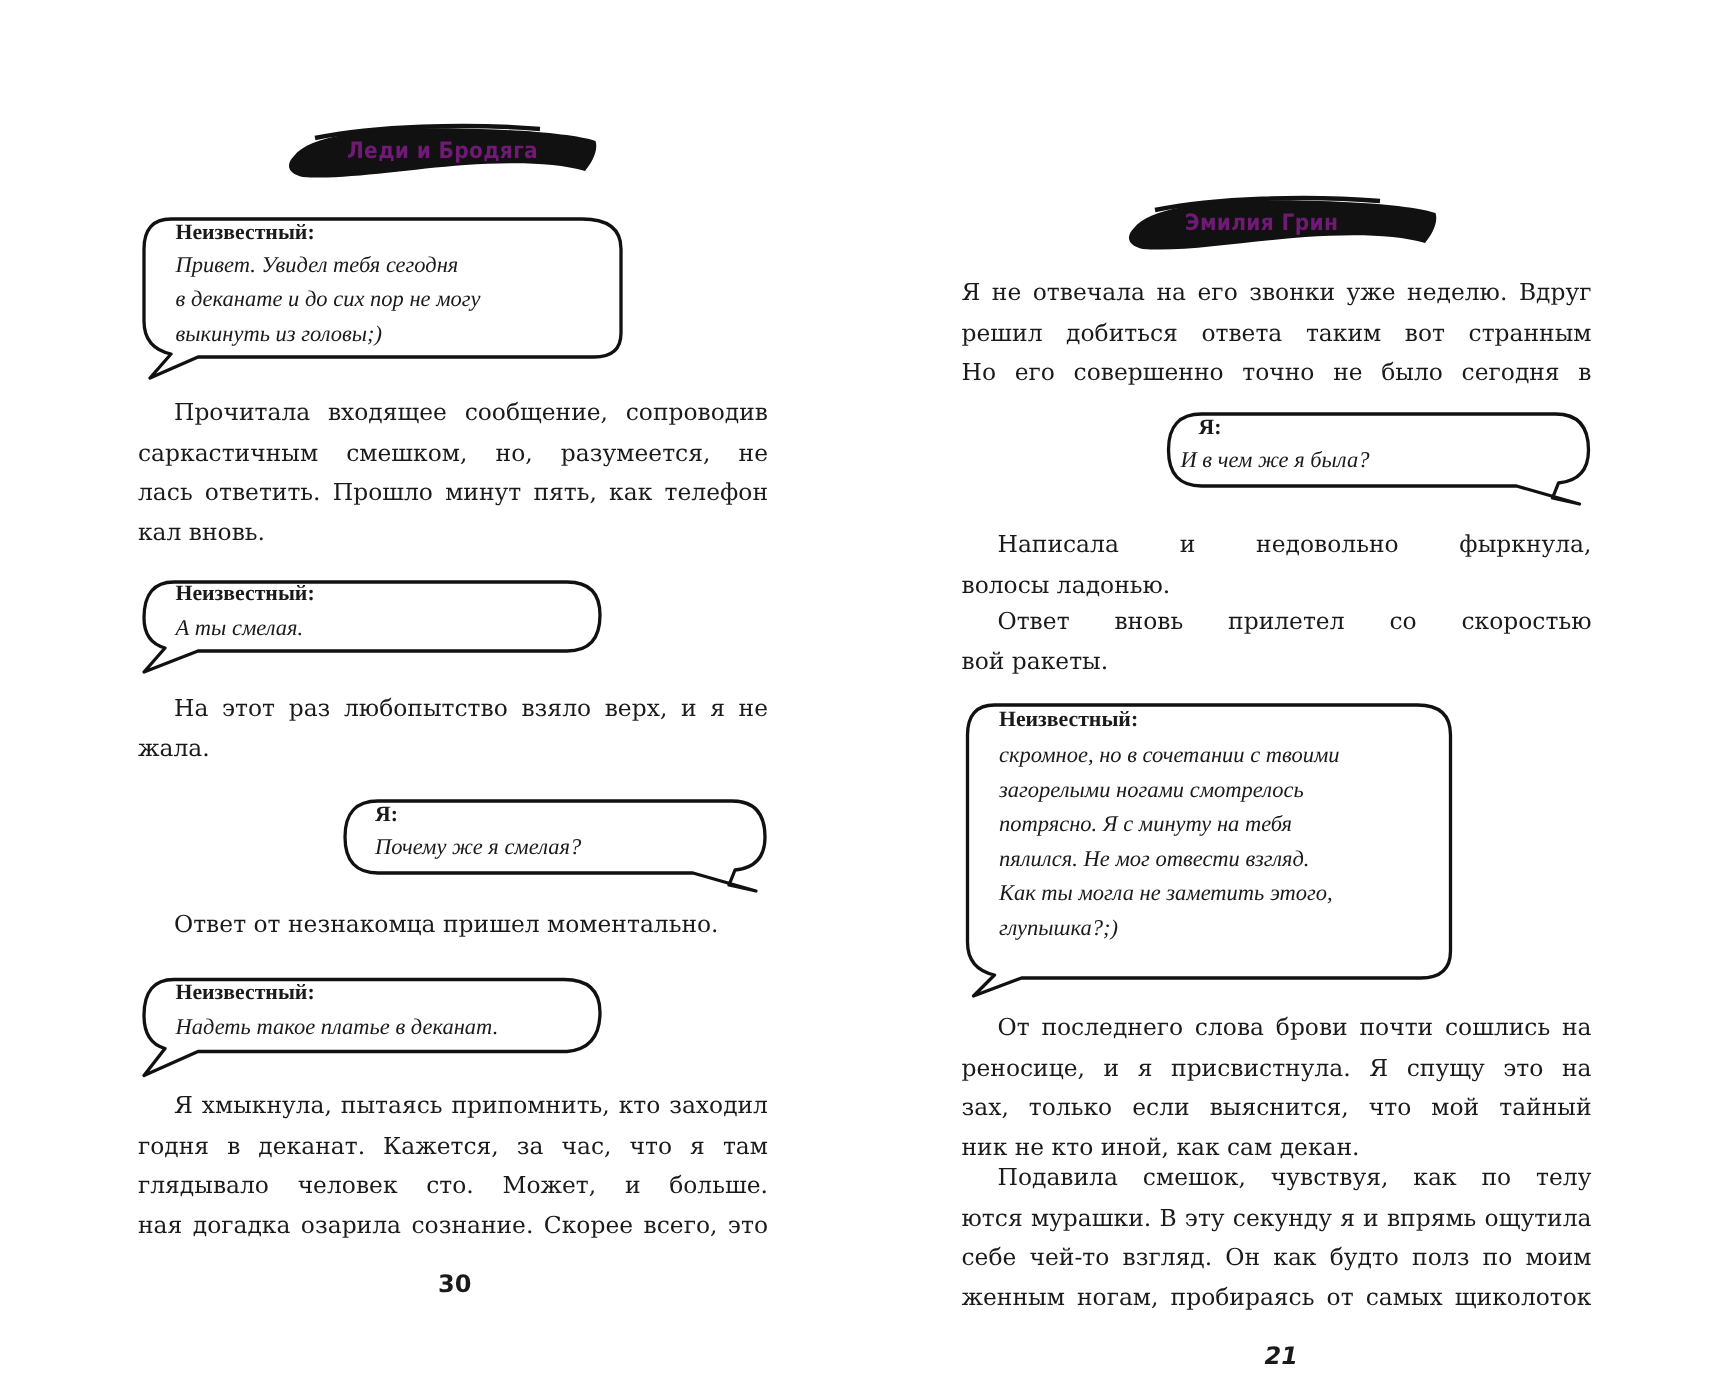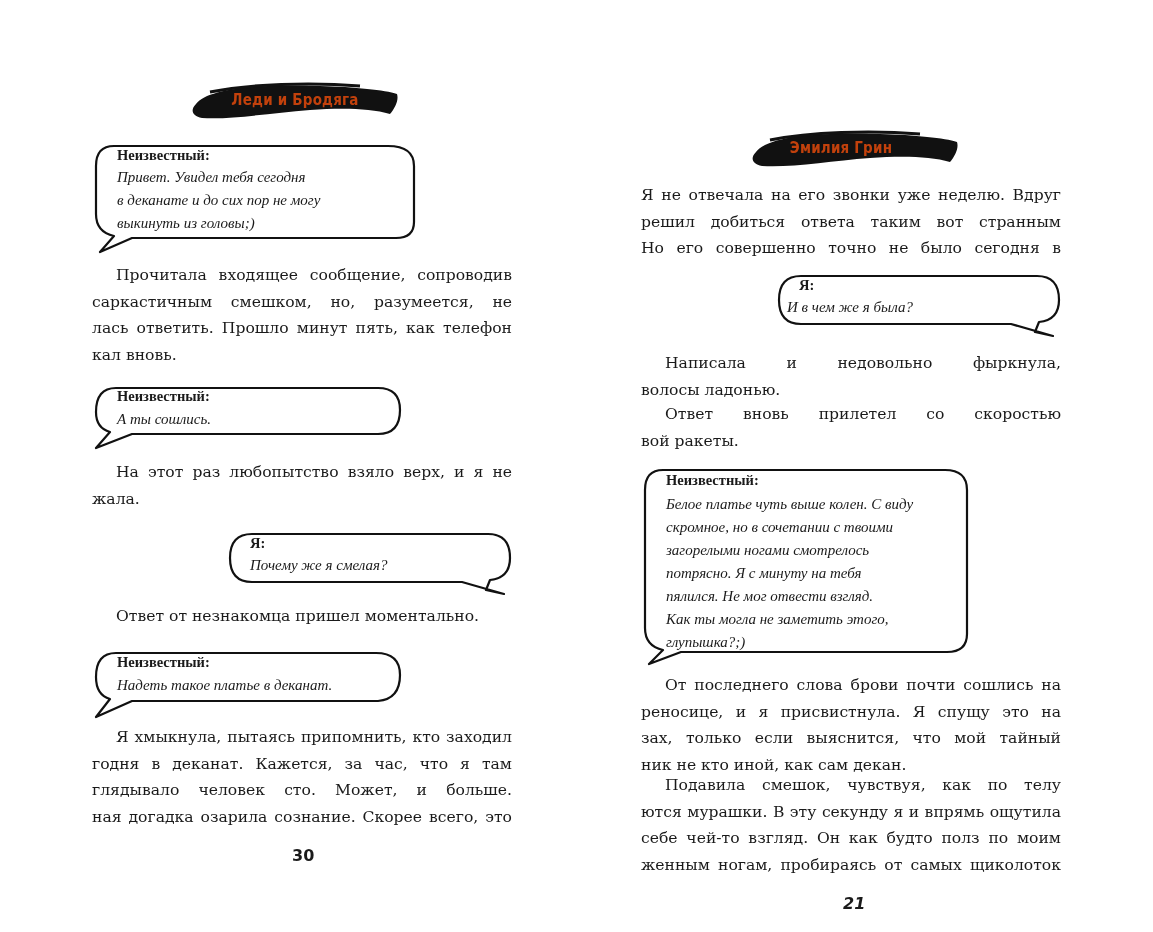--- a/index.html
+++ b/index.html
@@ -3,21 +3,21 @@
 <meta charset="utf-8">
 <style>
   html, body { margin:0; padding:0; background:#ffffff; }
   body { width:1153px; height:932px; position:relative; overflow:hidden; font-family:"DejaVu Serif", serif; color:#1a1a1a; }
   .page { position:absolute; top:0; height:932px; }
   .page.left { left:0; width:576px; }
   .page.right { left:577px; width:576px;margin-top:48px; }
 
   .header-banner { position:absolute; top:78px; width:210px; height:48px; }
   .header-banner svg { position:absolute; left:0; top:0; }
-  .header-title { position:absolute; top:13px; left:0; width:100%; text-align:center; color:#c2410c; font-family:"DejaVu Sans Condensed","DejaVu Sans", sans-serif; font-size:15px; font-weight:bold; letter-spacing:0.2px; }
+  .header-title { position:absolute; top:13px; left:0; width:100%; text-align:center; color:#701a75; font-family:"DejaVu Sans Condensed","DejaVu Sans", sans-serif; font-size:15px; font-weight:bold; letter-spacing:0.2px; }
   .left .header-banner { left:190px; }
   .right .header-banner { left:173px; }
   .right .header-title { left:-14px; }
 
   .para { position:absolute; font-size:15.6px; line-height:26.5px; text-align:justify; }
   .para .ln { display:block; height:26.5px; white-space:nowrap; }
   .para .ln.indent { padding-left:24px; }
   .para .ln.just { text-align-last:justify; white-space:normal; overflow:hidden; }
 
   .bubble { position:absolute; }
@@ -59,21 +59,21 @@
     <span class="ln just">лась ответить. Прошло минут пять, как телефон запи-</span>
     <span class="ln">кал вновь.</span>
   </div>
 
   <div class="bubble" style="left:92px; top:386px; width:312px; height:66px;">
     <svg width="312" height="66" viewBox="0 0 312 66">
       <path d="M24,2 L286,2 Q308,2 308,24 Q308,48 286,48 L40,48 L4,62 L18,46 Q4,42 4,26 Q4,2 24,2 Z" fill="#fff" stroke="#111" stroke-width="2.2" stroke-linejoin="round"></path>
     </svg>
     <div class="speaker" style="left:25px; top:2px;">Неизвестный:</div>
     <div class="msg" style="left:25px; top:22px;">
-      <span>А ты сошлись.</span>
+      <span>А ты смелая.</span>
     </div>
   </div>
 
   <div class="para" style="left:92px; top:459px; width:420px;">
     <span class="ln indent just">На этот раз любопытство взяло верх, и я не выдер-</span>
     <span class="ln">жала.</span>
   </div>
 
   <div class="bubble" style="left:226px; top:532px; width:290px; height:64px;">
     <svg width="290" height="64" viewBox="0 0 290 64">
@@ -144,21 +144,20 @@
     <span class="ln indent just">Ответ вновь прилетел со скоростью ультразвуко-</span>
     <span class="ln">вой ракеты.</span>
   </div>
 
   <div class="bubble" style="left:64px; top:420px; width:330px; height:200px;">
     <svg width="330" height="200" viewBox="0 0 330 200">
       <path d="M22,2 L304,2 Q326,2 326,22 L326,166 Q326,184 306,184 L40,184 L8,196 L22,182 Q4,178 4,160 L4,22 Q4,2 22,2 Z" fill="#fff" stroke="#111" stroke-width="2.2" stroke-linejoin="round"></path>
     </svg>
     <div class="speaker" style="left:25px; top:4px;">Неизвестный:</div>
     <div class="msg" style="left:25px; top:25px;">
-      <span>Белое платье чуть выше колен. С виду</span>
       <span>скромное, но в сочетании с твоими</span>
       <span>загорелыми ногами смотрелось</span>
       <span>потрясно. Я с минуту на тебя</span>
       <span>пялился. Не мог отвести взгляд.</span>
       <span>Как ты могла не заметить этого,</span>
       <span>глупышка?;)</span>
     </div>
   </div>
 
   <div class="para" style="left:64px; top:624px; width:420px;">

